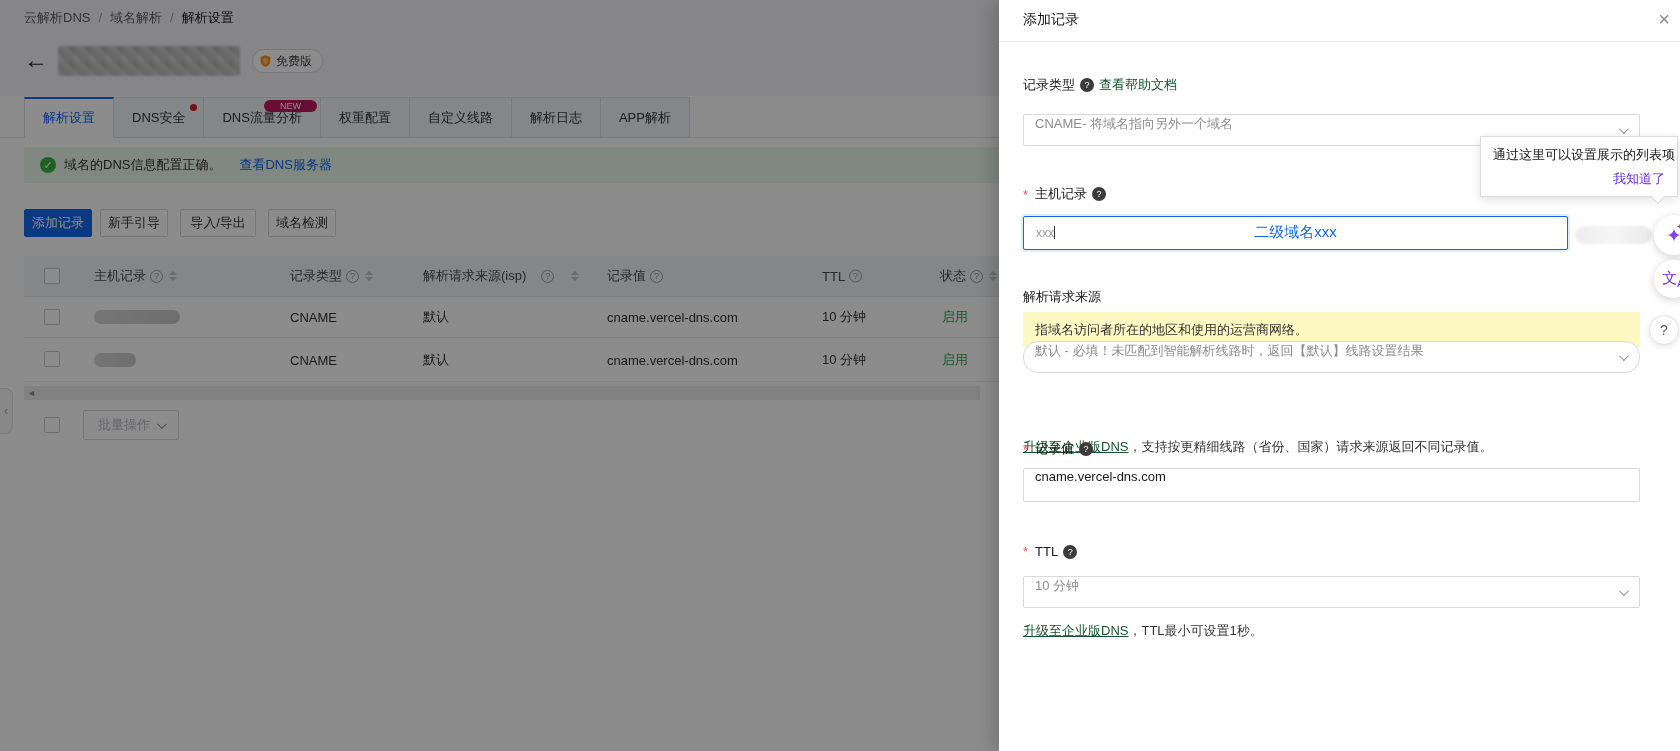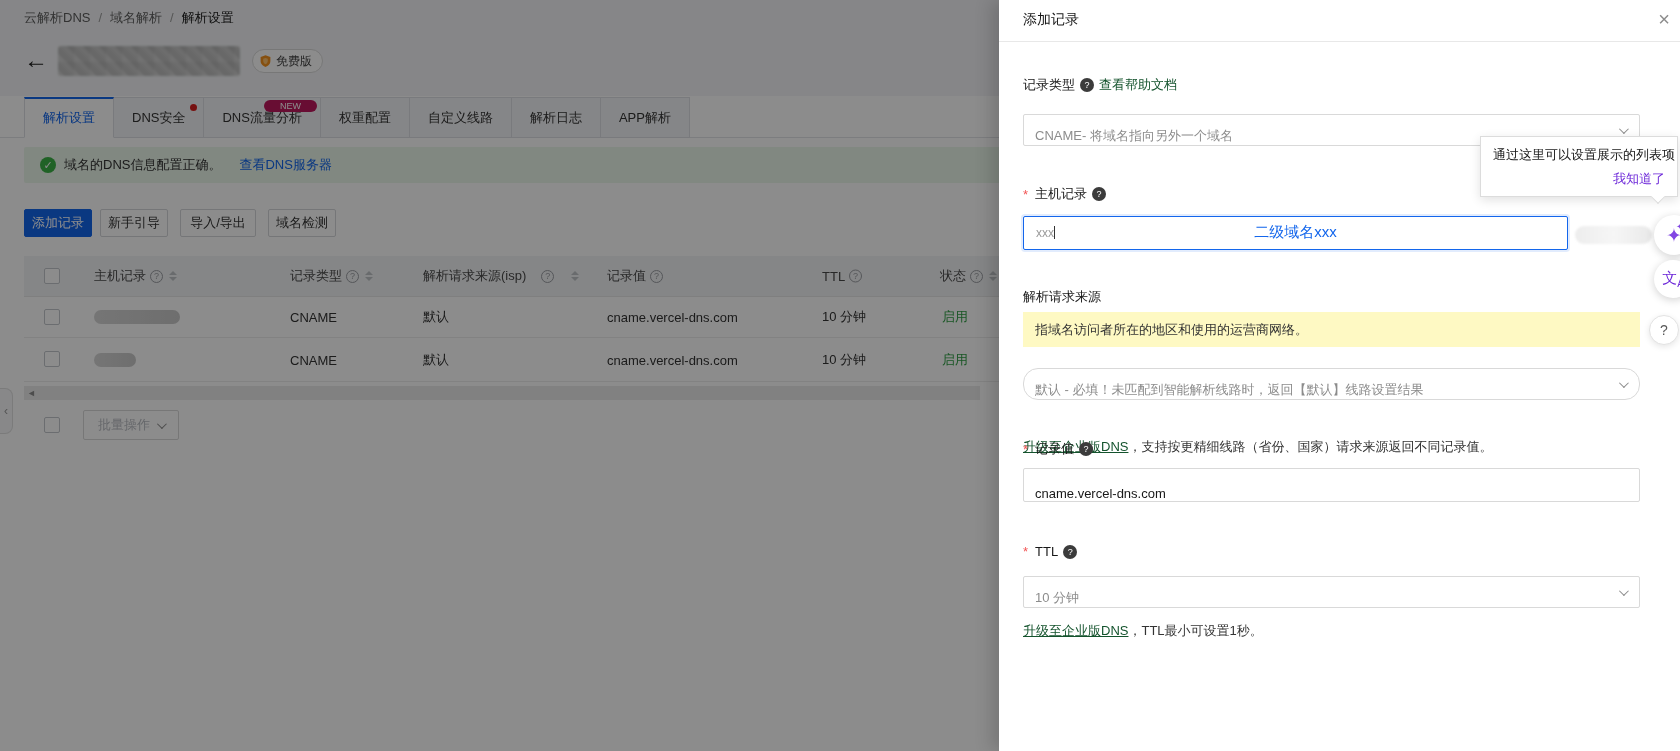--- a/index.html
+++ b/index.html
@@ -82,21 +82,21 @@
     box-shadow:-8px 0 16px rgba(0,0,0,0.15); }
   .drawer-header { position:absolute; left:0; top:0; width:100%; height:42px; border-bottom:1px solid #e8e8e8; }
   .drawer-title { position:absolute; left:24px; top:11px; font-size:14px; font-weight:500; color:#181818; }
   .drawer-close { position:absolute; right:10px; top:8px; font-size:20px; color:#8c8c8c; cursor:pointer; }
   .f-label { position:absolute; left:24px; font-size:13px; color:#181818; display:flex; align-items:center; gap:5px; }
   .req { color:#f25555; margin-right:2px; }
   .qbadge { display:inline-block; width:14px; height:14px; background:#3b3b3b; border-radius:50%;
     color:#fff; font-size:9px; line-height:14px; text-align:center; }
   .blue-link { color:#14532d; cursor:pointer; }
   .f-select, .f-input { position:absolute; left:24px; width:617px; height:32px; border:1px solid #d9d9d9;
-    border-radius:2px; background:#fff; display:flex; align-items:flex-end; padding:0 28px 0 11px; font-size:13px; }
+    border-radius:2px; background:#fff; display:flex; align-items:flex-start; padding:0 28px 0 11px; font-size:13px; }
   .f-select { color:#8c8c8c; cursor:pointer; }
   .f-select .chev { position:absolute; right:13px; top:12px; }
   .f-infobox { position:absolute; left:24px; width:617px; height:35px; background:#fef9c3; display:flex;
     align-items:center; padding:0 12px; font-size:13px; color:#333; }
   .host-input { left:24px; top:216px; width:545px; height:34px; border:1.5px solid #1366ec; border-radius:2px;
     background:#fff; box-shadow:0 0 0 2px rgba(19,102,236,0.12); }
   .host-typed { position:absolute; left:12px; top:9px; font-size:12px; color:#9a9a9a; }
   .host-caret { display:inline-block; width:1px; height:13px; background:#333; vertical-align:-2px; }
   .host-hint { position:absolute; left:0; right:0; top:6px; text-align:center; font-size:15px; color:#1366ec; }
   .upg-line { position:absolute; left:24px; font-size:13px; color:#333; }
@@ -288,21 +288,21 @@
       <span class="host-hint">二级域名xxx</span>
     </div>
     <div class="drawer-pill-blur"></div>
 
     <div class="f-label" style="top:288px;">
       <span>解析请求来源</span>
     </div>
     <div class="f-infobox" style="top:312px;">
       <span>指域名访问者所在的地区和使用的运营商网络。</span>
     </div>
-    <div class="f-select" style="top:368px;border-radius:15px;">
+    <div class="f-select" style="top:341px;border-radius:15px;">
       <span>默认 - 必填！未匹配到智能解析线路时，返回【默认】线路设置结果</span>
       <span class="chev"></span>
     </div>
     <div class="upg-line" style="top:402px;margin-top:36px;">
       <span class="blue-link">升级至企业版DNS</span><span>，支持按更精细线路（省份、国家）请求来源返回不同记录值。</span>
     </div>
 
     <div class="f-label" style="top:440px;">
       <span class="req">*</span>
       <span>记录值</span>

